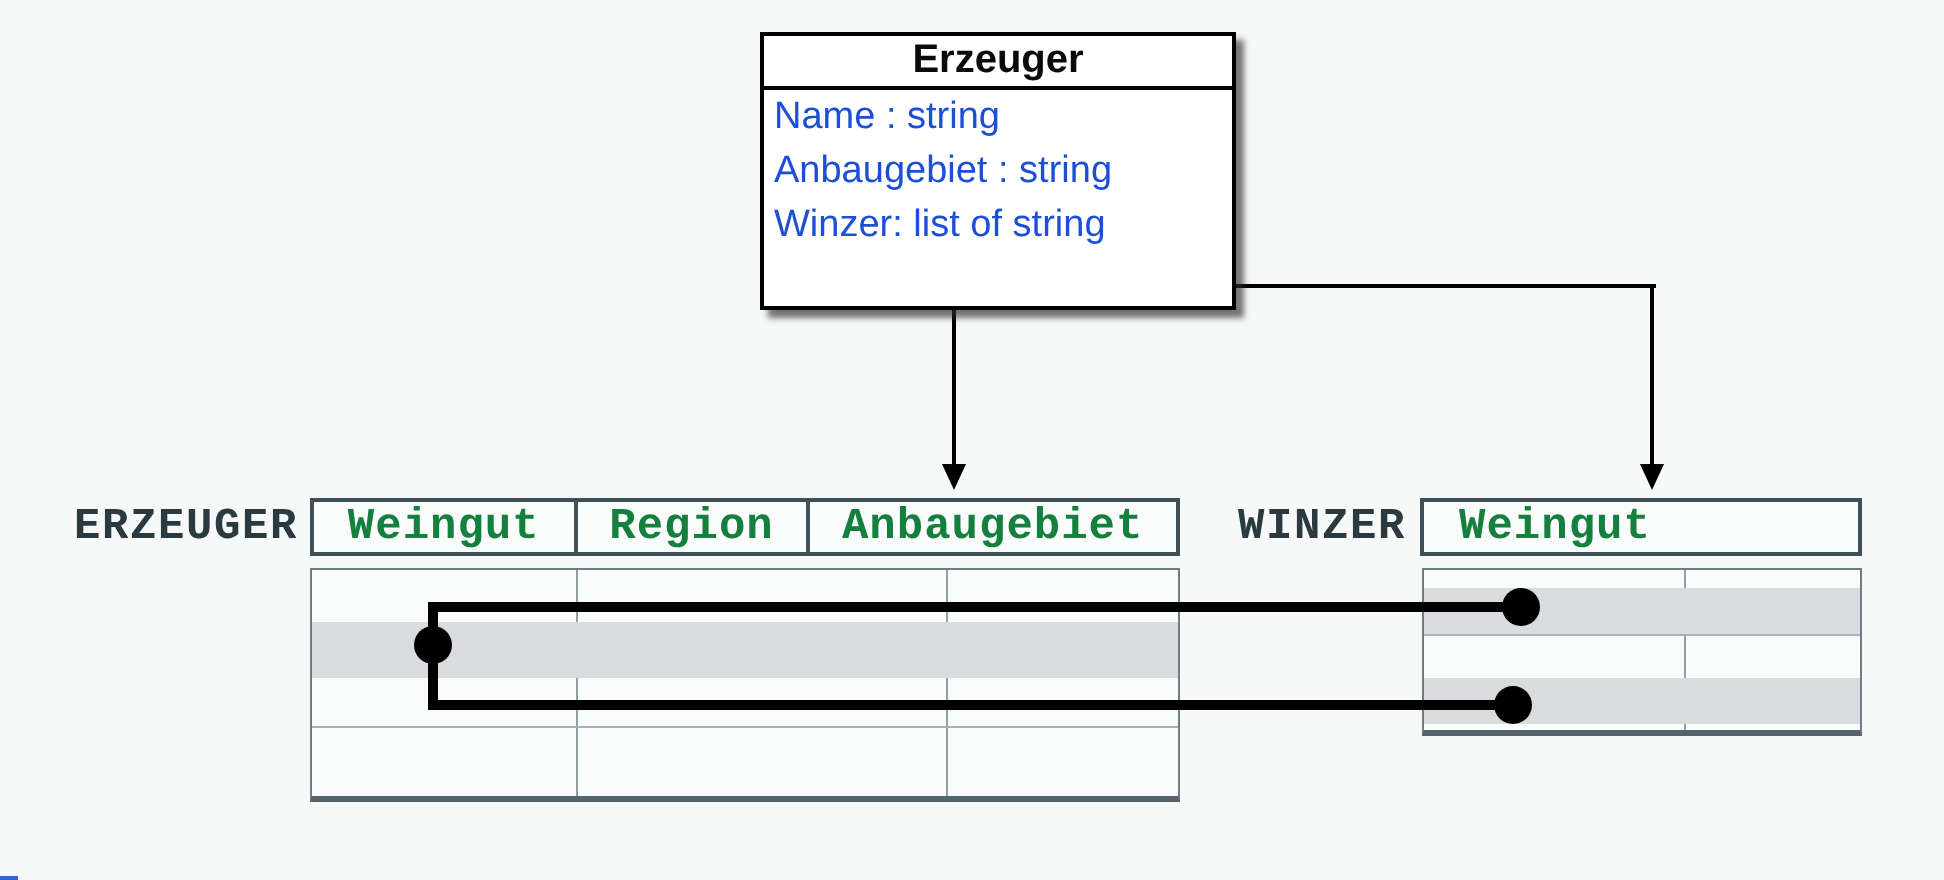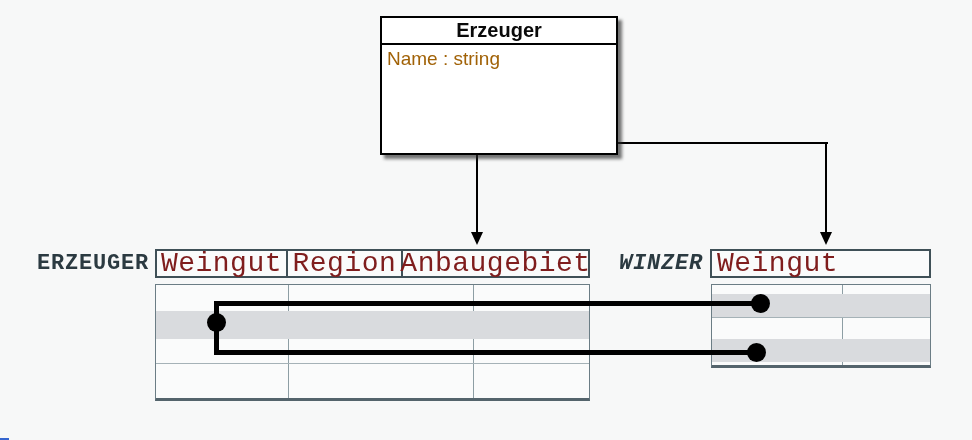--- a/index.html
+++ b/index.html
@@ -14,42 +14,42 @@
     background:#ffffff;border:2px solid #000;
     box-shadow:4px 4px 3px rgba(45,45,45,.65);
     z-index:6;
   }
   .class-title{
     height:25px;line-height:25px;text-align:center;
     font-size:20px;font-weight:bold;color:#0a0a0a;
     border-bottom:2px solid #000;
   }
   .class-attrs{padding-left:5px;}
-  .class-attr{font-size:19px;line-height:27px;color:#a16207;white-space:nowrap;}
+  .class-attr{font-size:19px;line-height:27px;color:#1d4ed8;white-space:nowrap;}
   
   .hline,.vline{position:absolute;background:#000;z-index:5;}
   .arrowhead{
     position:absolute;width:0;height:0;z-index:5;
     border-left:6px solid transparent;border-right:6px solid transparent;
     border-top:13px solid #000;
   }
   
   .tbl-label{
     position:absolute;top:249px;height:29px;line-height:29px;
     font-family:"Liberation Mono",monospace;font-weight:bold;
     font-size:22px;letter-spacing:.8px;color:#2b3a41;z-index:3;
   }
   .tbl-header{
     position:absolute;top:249px;height:29px;box-sizing:border-box;
     border:2px solid #3f5057;background:#fafbfb;display:flex;z-index:3;
   }
   .th-cell{
     box-sizing:border-box;display:flex;align-items:center;justify-content:center;
-    font-family:"Liberation Mono",monospace;font-weight:normal;
-    font-size:28px;letter-spacing:.5px;color:#7f1d1d;
+    font-family:"Liberation Mono",monospace;font-weight:bold;
+    font-size:22px;letter-spacing:.5px;color:#15803d;
     border-right:2px solid #3f5057;
   }
   .th-cell:last-child{border-right:none;}
   .tbl-body{
     position:absolute;top:284px;box-sizing:border-box;
     background:#fafbfb;border:1px solid #6b7d85;border-bottom:3px solid #54646c;
     z-index:1;
   }
   .col-divider{position:absolute;top:0;bottom:0;width:1px;background:#8d9ea4;z-index:1;}
   .row-line{position:absolute;left:0;right:0;height:1px;background:#a5b2b7;z-index:1;}
@@ -62,20 +62,22 @@
 </style>
 </head>
 <body>
 
 <div id="stage">
 
   <div class="class-box">
     <div class="class-title">Erzeuger</div>
     <div class="class-attrs">
       <div class="class-attr">Name : string</div>
+      <div class="class-attr">Anbaugebiet : string</div>
+      <div class="class-attr">Winzer: list of string</div>
     </div>
   </div>
 
   <div class="vline" style="left:476px;top:155px;width:2px;height:78px;"></div>
   <div class="arrowhead" style="left:471px;top:232px;"></div>
 
   <div class="hline" style="left:602px;top:142px;width:226px;height:2px;"></div>
   <div class="vline" style="left:825px;top:142px;width:2px;height:91px;"></div>
   <div class="arrowhead" style="left:820px;top:232px;"></div>
 
@@ -89,21 +91,21 @@
 
   <div class="tbl-body" style="left:155px;width:435px;height:117px;">
     <div class="col-divider" style="left:132px;"></div>
     <div class="col-divider" style="left:317px;"></div>
     <div class="row-line" style="top:26px;"></div>
     <div class="row-line" style="top:53px;"></div>
     <div class="row-line" style="top:78px;"></div>
     <div class="stripe" style="top:26px;height:28px;"></div>
   </div>
 
-  <div class="tbl-label" style="left:619px;font-style:italic;">WINZER</div>
+  <div class="tbl-label" style="left:619px;">WINZER</div>
 
   <div class="tbl-header" style="left:710px;width:221px;">
     <div class="th-cell" style="width:131px;">Weingut</div>
   </div>
 
   <div class="tbl-body" style="left:711px;width:220px;height:84px;">
     <div class="col-divider" style="left:130px;"></div>
     <div class="row-line" style="top:32px;"></div>
     <div class="row-line" style="top:54px;"></div>
     <div class="stripe" style="top:9px;height:23px;"></div>

